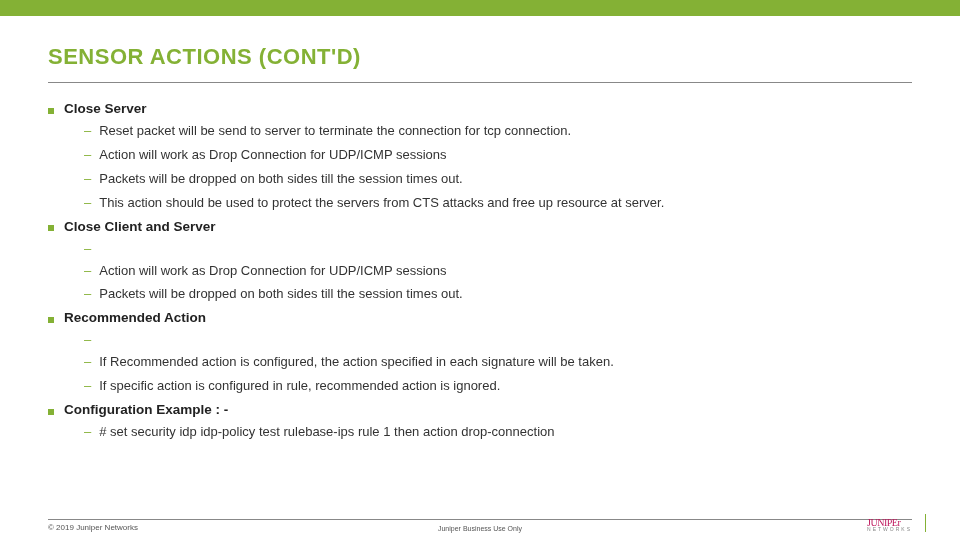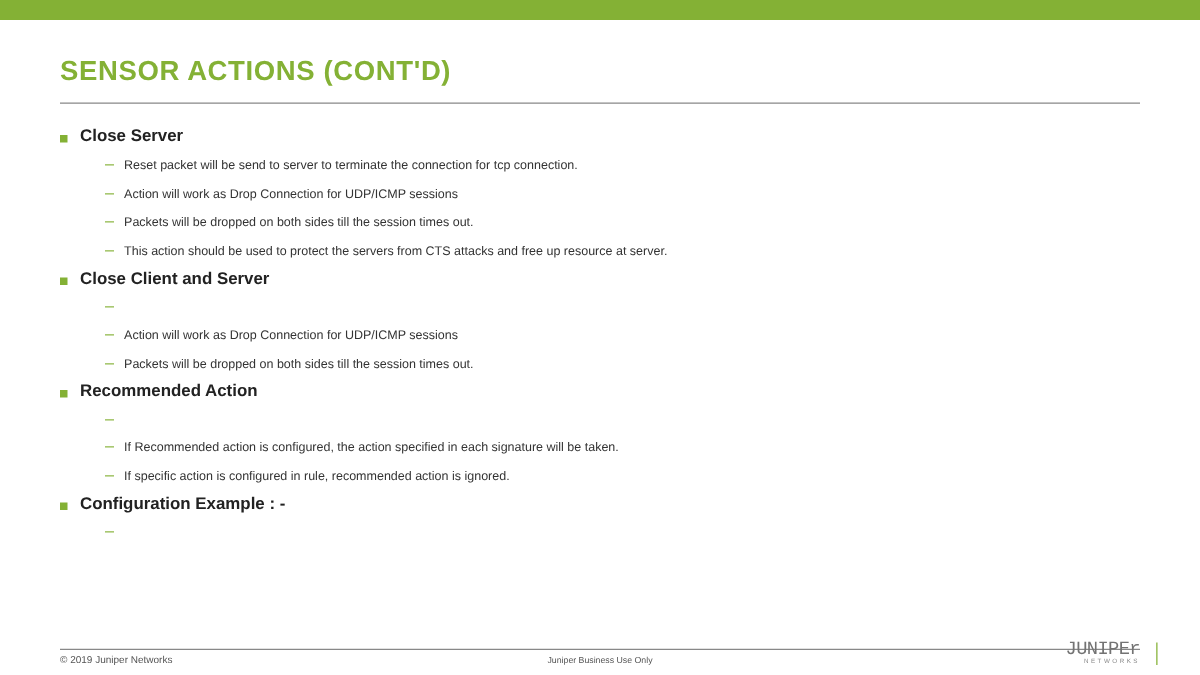--- a/index.html
+++ b/index.html
@@ -8,26 +8,26 @@
   .slide { padding: 28px 48px 0 48px; }
   .title { color: #84b135; font-size: 22px; font-weight: 700; letter-spacing: 0.5px; }
   .hr { border: none; border-top: 1px solid #888; margin: 12px 0 18px 0; }
   .section { margin-bottom: 4px; }
   .section-head { display: flex; align-items: center; margin: 6px 0 2px 0; }
   .bullet-sq { width: 6px; height: 6px; background: #84b135; display: inline-block; margin-right: 10px; flex-shrink: 0; margin-top: 4px; }
   .section-title { font-weight: bold; font-size: 13.5px; color: #222; }
   .items { padding-left: 36px; }
   .item { display: flex; align-items: baseline; margin: 7px 0; }
   .dash { color: #84b135; font-size: 13px; margin-right: 8px; flex-shrink: 0; }
-  .item-text { font-size: 10px; color: #333; line-height: 1.3; }
+  .item-text { font-size: 13px; color: #333; line-height: 1.3; }
   .footer { position: absolute; left: 48px; right: 48px; bottom: 8px; border-top: 1px solid #888; padding-top: 3px; display: flex; align-items: flex-end; }
   .copyright { font-size: 8px; color: #555; }
   .centertxt { position: absolute; left: 50%; transform: translateX(-50%); font-size: 7px; color: #555; }
   .logo { position: absolute; right: 0; bottom: 0; }
-  .logo-text { font-family: Liberation Mono, monospace; font-size: 15px; color: #737373; letter-spacing: -0.5px; }
+  .logo-text { font-family: Liberation Serif, serif; font-size: 10px; color: #be185d; letter-spacing: -0.5px; }
   .logo-sub { font-size: 5px; color: #888; letter-spacing: 2px; text-align: right; margin-top: -2px; }
   .vline { position: absolute; right: -14px; bottom: 0; width: 1px; height: 18px; background: #84b135; }
 </style>
 </head>
 <body>
 
 <div class="topbar"></div>
 
 <div class="slide">
   <div class="title">SENSOR ACTIONS (CONT'D)</div>
@@ -96,20 +96,21 @@
         </div>
       </div>
       <div class="section">
         <div class="section-head">
           <span class="bullet-sq"></span>
           <span class="section-title">Configuration Example : -</span>
         </div>
         <div class="items">
           <div class="item">
             <span class="dash">–</span>
+            <span class="item-text"># set security idp idp-policy test rulebase-ips rule 1 then action drop-connection</span>
           </div>
         </div>
       </div>
     </div>
 </div>
 
 <div class="footer">
   <span class="copyright">© 2019 Juniper Networks</span>
   <span class="centertxt">Juniper Business Use Only</span>
   <div class="logo">

